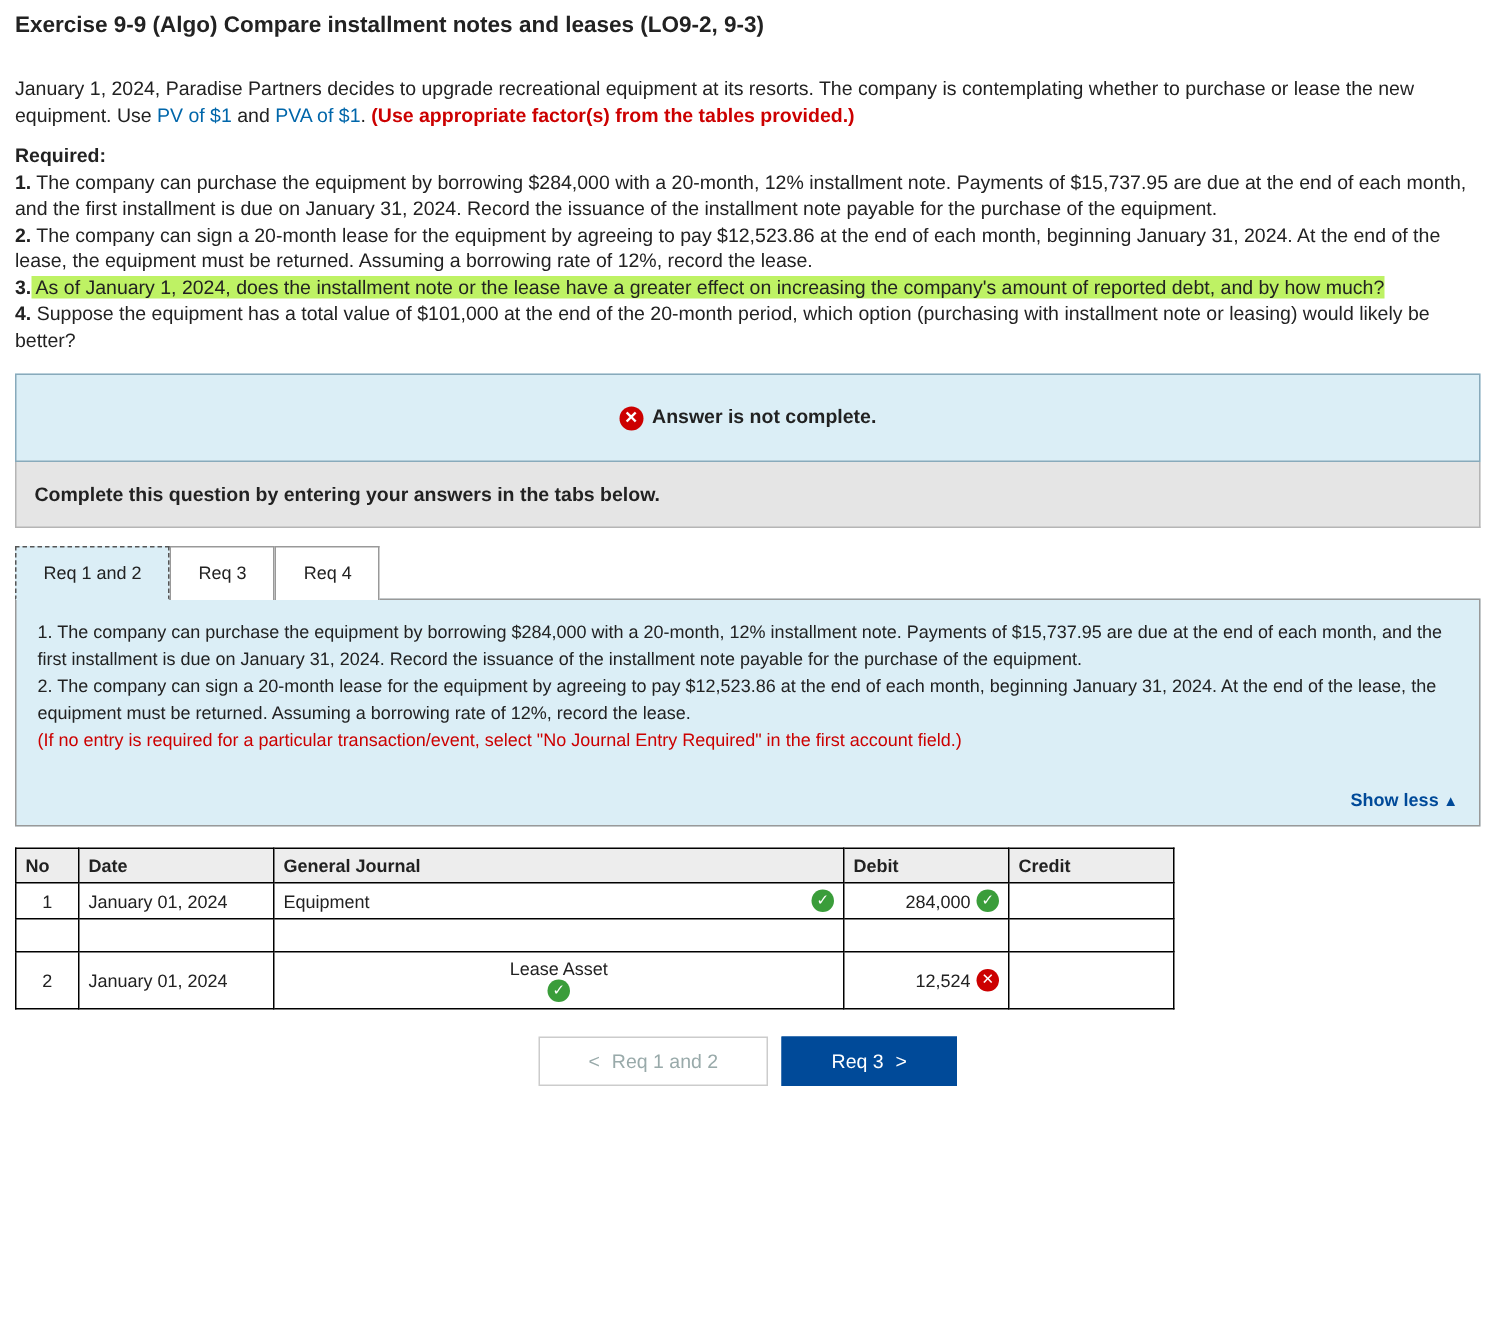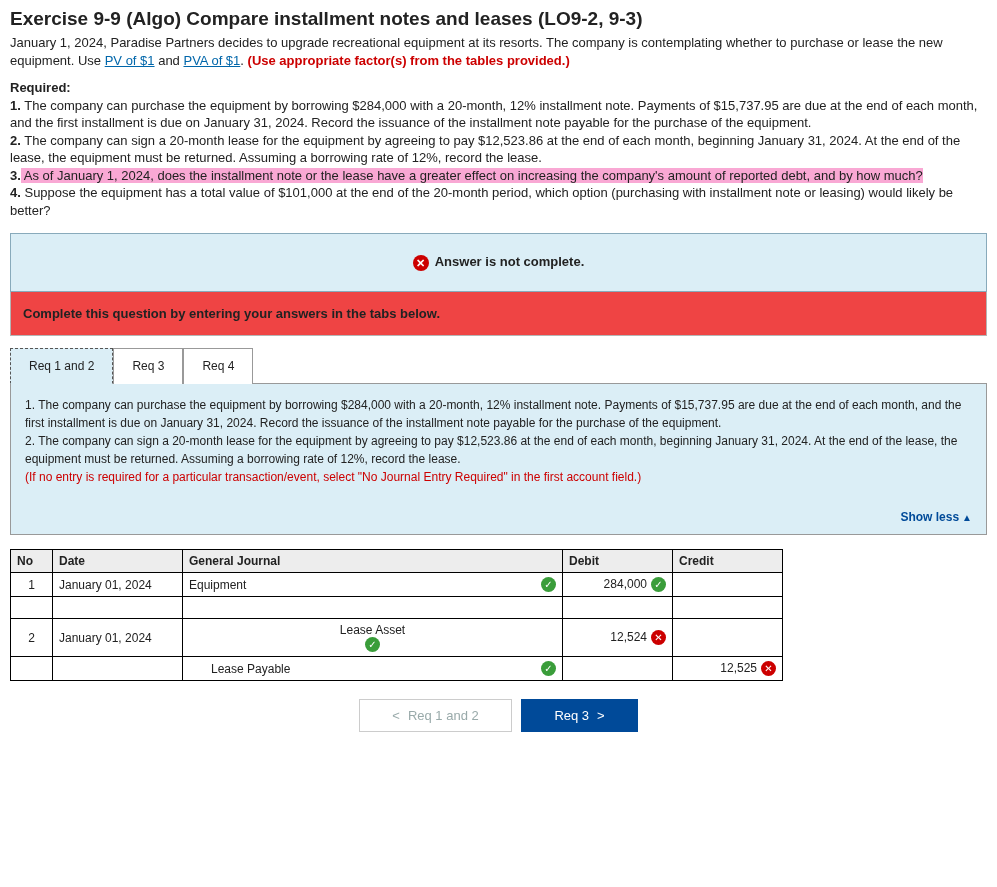--- a/index.html
+++ b/index.html
@@ -1,27 +1,27 @@
 <!DOCTYPE html>
 <html><head>
 <meta charset="utf-8">
 <style>
   * { box-sizing: border-box; margin: 0; padding: 0; }
   body { font-family: Arial, Helvetica, sans-serif; font-size: 13px; color: #222; padding: 8px 10px 30px 10px; width: 997px; }
-  .title { font-weight: bold; font-size: 19px; margin-bottom: 4px; }
+  .title { font-weight: bold; font-size: 15px; margin-bottom: 25px; }
   .para { line-height: 1.35; margin-bottom: 10px; }
-  .link-style { color: #0066aa; text-decoration: underline; }
+  .link-style { color: #0066aa; }
   .red { color: #c00; }
   .bold { font-weight: bold; }
-  .hl { background: #f9a8d4; }
+  .hl { background: #bef264; }
 
   .status-bar { border: 1px solid #8ab; background: #dbeef6; padding: 20px; text-align: center; font-weight: bold; margin: 14px 0 0 0; }
   .status-bar .icon-x { display:inline-block; width:16px; height:16px; background:#c00; border-radius:50%; color:#fff; font-size:11px; line-height:16px; text-align:center; vertical-align:middle; margin-right:6px; }
 
-  .instruct-bar { border:1px solid #b5b5b5; border-top:none; background:#ef4444; padding:14px 12px; font-weight:bold; }
+  .instruct-bar { border:1px solid #b5b5b5; border-top:none; background:#e5e5e5; padding:14px 12px; font-weight:bold; }
 
   .tabs-wrap { margin-top:12px; display:flex; }
   .tab { border:1px solid #999; border-bottom:none; padding:10px 18px; font-size:12px; background:#fff; margin-right:0; cursor:pointer; }
   .tab.active { border:1px dashed #555; border-bottom:1px solid #dbeef6; background:#dbeef6; position:relative; z-index:2; }
 
   .tab-body { border:1px solid #999; background:#dbeef6; padding:12px 14px 8px 14px; font-family: Verdana, sans-serif; font-size:12px; line-height:1.5; margin-top:-1px; }
   .tab-body .note-red { color:#c00; }
   .showless { color:#004a99; font-weight:bold; float:right; margin-top:22px; font-size:12px; cursor:pointer; }
   .showless::after { content:"▲"; font-size:10px; margin-left:3px; }
   .clear { clear:both; }
@@ -30,21 +30,21 @@
   table.journal th, table.journal td { border:1px solid #000; padding:4px 6px; height:22px; background:#fff; }
   table.journal th { background:#ededed; text-align:left; font-weight:bold; }
   .col-no { width:42px; text-align:center; }
   .col-date { width:130px; }
   .col-gj { width:380px; }
   .col-amt { width:110px; text-align:right; white-space:nowrap; }
   .indent { padding-left:28px !important; }
   .mark { display:inline-block; width:15px; height:15px; border-radius:50%; color:#fff; font-size:10px; line-height:15px; text-align:center; vertical-align:middle; }
   .mark.ok { background:#3a9d3a; }
   .mark.bad { background:#c00; }
-  .amt-wrap { display:inline-flex; align-items:flex-start; justify-content:flex-end; gap:4px; width:100%; }
+  .amt-wrap { display:inline-flex; align-items:center; justify-content:flex-end; gap:4px; width:100%; }
 
   .nav-btns { text-align:center; margin-top:18px; }
   .nav-btn { display:inline-block; padding:8px 32px; font-size:13px; border:1px solid #004a99; margin:0 3px; cursor:pointer; }
   .nav-prev { background:#fff; color:#9aa; border-color:#ccc; }
   .nav-prev .chev { margin-right:8px; }
   .nav-next { background:#004a99; color:#fff; }
   .nav-next .chev { margin-left:8px; }
 </style>
 </head>
 <body>
@@ -124,34 +124,19 @@
             <span>Lease Asset</span>
             <span class="mark ok">✓</span>
           </span>
         </td>
         <td class="col-amt"><span class="amt-wrap">
             <span>12,524</span>
             <span class="mark bad">✕</span>
           </span></td>
         <td class="col-amt"><span class="amt-wrap"></span></td>
       </tr>
-      <tr>
-        <td class="col-no"></td>
-        <td class="col-date"></td>
-        <td class="col-gj indent">
-          <span style="display:flex;justify-content:space-between;align-items:center;">
-            <span>Lease Payable</span>
-            <span class="mark ok">✓</span>
-          </span>
-        </td>
-        <td class="col-amt"><span class="amt-wrap"></span></td>
-        <td class="col-amt"><span class="amt-wrap">
-            <span>12,525</span>
-            <span class="mark bad">✕</span>
-          </span></td>
-      </tr>
     </tbody>
 </table>
 
 <div class="nav-btns">
   <span class="nav-btn nav-prev"><span class="chev">&lt;</span><span>Req 1 and 2</span></span>
   <span class="nav-btn nav-next"><span>Req 3</span><span class="chev">&gt;</span></span>
 </div>
 
 </body></html>

